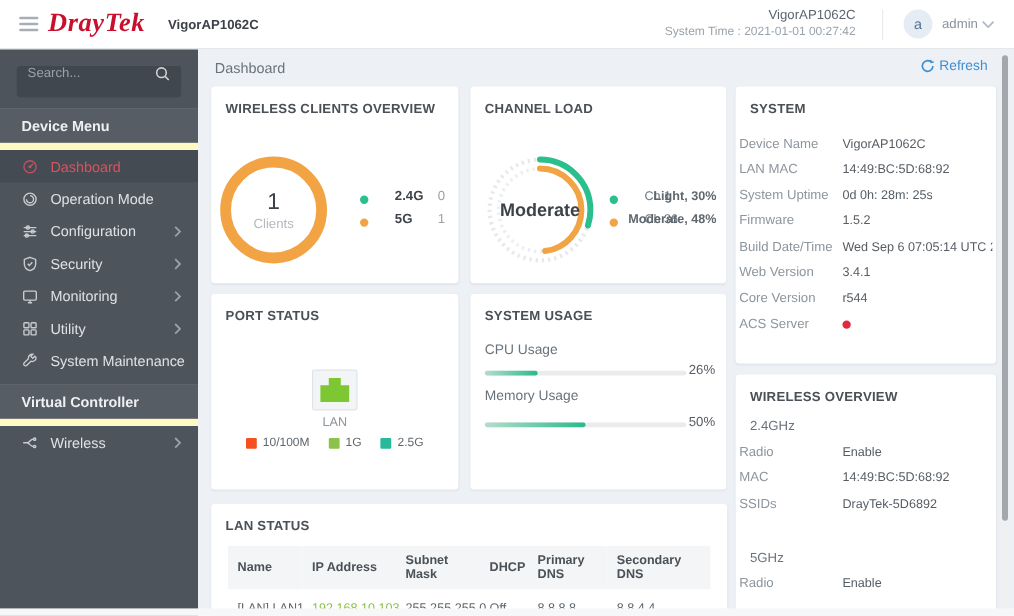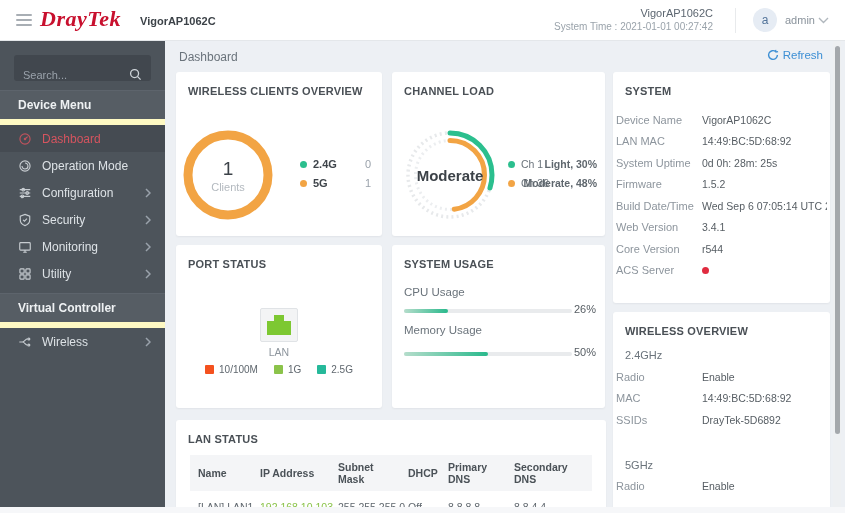--- a/index.html
+++ b/index.html
@@ -16,21 +16,21 @@
   .hdr-info { position:absolute; right:132px; top:6px; text-align:right; line-height:14px; }
   .hdr-info .l1 { font-size:11px; color:#5c6670; }
   .hdr-info .l2 { font-size:10px; color:#9aa3ab; }
   .hdr-divider { position:absolute; left:735px; top:8px; width:1px; height:25px; background:#e8eaec; }
   .avatar { position:absolute; left:753px; top:8px; width:24px; height:24px; border-radius:50%; background:#e6ecf4; color:#53749a; font-size:12px; display:flex; align-items:center; justify-content:center; cursor:pointer; }
   .hdr-user { position:absolute; left:785px; top:14px; font-size:11px; color:#8a939c; cursor:pointer; }
   .hdr-chev { position:absolute; left:818px; top:17px; cursor:pointer; }
 
   
   .sidebar { position:absolute; left:0; top:41px; width:165px; height:472px; background:#4d545b; z-index:10; }
-  .search-box { margin:14px 14px 0 14px; height:26px; background:#41474e; border-radius:3px; display:flex; align-items:flex-end; padding:0 9px; }
+  .search-box { margin:14px 14px 0 14px; height:26px; background:#41474e; border-radius:3px; display:flex; align-items:flex-start; padding:0 9px; }
   .search-box input { flex:1; min-width:0; background:transparent; border:none; outline:none; color:#cfd5da; font-size:11px; font-family:inherit; }
   .search-box input::placeholder { color:#9aa2ab; }
   .menu-header { margin-top:9px; padding:7px 18px; background:#565d64; border-top:1px solid #5d646c; border-bottom:6px solid #fef9c3; color:#eef1f3; font-size:12px; font-weight:bold; }
   .menu-header.vc { margin-top:6px; }
   .menu-item { height:27px; display:flex; align-items:center; padding:0 14px 0 18px; color:#dde2e6; font-size:12px; cursor:pointer; }
   .menu-item svg.mi { width:14px; height:14px; margin-right:10px; stroke:currentColor; fill:none; stroke-width:1.3; flex:none; opacity:.85; }
   .menu-item .chev { margin-left:auto; stroke:#9aa2ab; fill:none; stroke-width:1.5; }
   .menu-item.active { background:#454b52; color:#d5545f; }
   .menu-item .mi-label { white-space:nowrap; }
 
@@ -49,21 +49,21 @@
   .card-port{ left:11px; top:204px; width:206px; height:163px; }
   .card-usage{ left:227px; top:204px; width:213px; height:163px; }
   .card-wov { left:448px; top:271px; width:217px; height:201px; }
   .card-lan { left:11px; top:379px; width:430px; height:93px; }
 
   
   .donut-wrap { position:absolute; left:4px; top:55px; width:96px; height:96px; }
   .donut-center { position:absolute; left:4px; top:55px; width:96px; height:96px; display:flex; flex-direction:column; align-items:center; justify-content:center; gap:1px; }
   .donut-center .num { font-size:19px; color:#3c4248; }
   .donut-center .lbl { font-size:11px; color:#b3b9bf; }
-  .lg-row { position:absolute; display:flex; align-items:center; gap:6px; }
+  .lg-row { position:absolute; display:flex; align-items:flex-end; gap:22px; }
   .lg-dot { width:7px; height:7px; border-radius:50%; flex:none; }
   .wco-l1 { left:124px; top:86px; } .wco-l2 { left:124px; top:105px; }
   .wco-l1 .lg-lbl, .wco-l2 .lg-lbl { font-size:11px; font-weight:bold; color:#3e444a; }
   .wco-v { position:absolute; right:11px; font-size:11px; color:#9aa2ab; }
   .wco-v1 { top:86px; } .wco-v2 { top:105px; }
 
   
   .gauge-wrap { position:absolute; left:8px; top:53px; width:100px; height:100px; }
   .gauge-center { position:absolute; left:8px; top:53px; width:100px; height:100px; display:flex; align-items:center; justify-content:center; font-size:15px; font-weight:bold; color:#3c4248; }
   .cl-l1 { left:116px; top:86px; } .cl-l2 { left:116px; top:105px; }
@@ -196,20 +196,29 @@
         </svg>
     </div>
     <div class="menu-item">
       <svg class="mi" viewBox="0 0 16 16">
           <rect x="2.2" y="2.2" width="4.8" height="4.8" rx="0.8"></rect>
           <rect x="9" y="2.2" width="4.8" height="4.8" rx="0.8"></rect>
           <rect x="2.2" y="9" width="4.8" height="4.8" rx="0.8"></rect>
           <rect x="9" y="9" width="4.8" height="4.8" rx="0.8"></rect>
         </svg>
       <span class="mi-label">Utility</span>
+      <svg class="chev" width="6" height="10" viewBox="0 0 6 10">
+          <path d="M1 1 L5 5 L1 9"></path>
+        </svg>
+    </div>
+    <div class="menu-item">
+      <svg class="mi" viewBox="0 0 16 16">
+          <path d="M13.8 4.6 a3.6 3.6 0 0 1 -4.9 3.4 L5 11.9 a1.7 1.7 0 1 1 -2.4 -2.4 L6.5 5.6 A3.6 3.6 0 0 1 10.8 1.4 L8.8 3.4 L10.6 5.2 L12.6 3.2 Z"></path>
+        </svg>
+      <span class="mi-label">System Maintenance</span>
       <svg class="chev" width="6" height="10" viewBox="0 0 6 10">
           <path d="M1 1 L5 5 L1 9"></path>
         </svg>
     </div>
 
     <div class="menu-header vc">Virtual Controller</div>
 
     <div class="menu-item">
       <svg class="mi" viewBox="0 0 16 16">
           <path d="M1.5 8 H5 M5 8 C8 8 8 4.5 11 4.5 M5 8 C8 8 8 11.5 11 11.5"></path>

